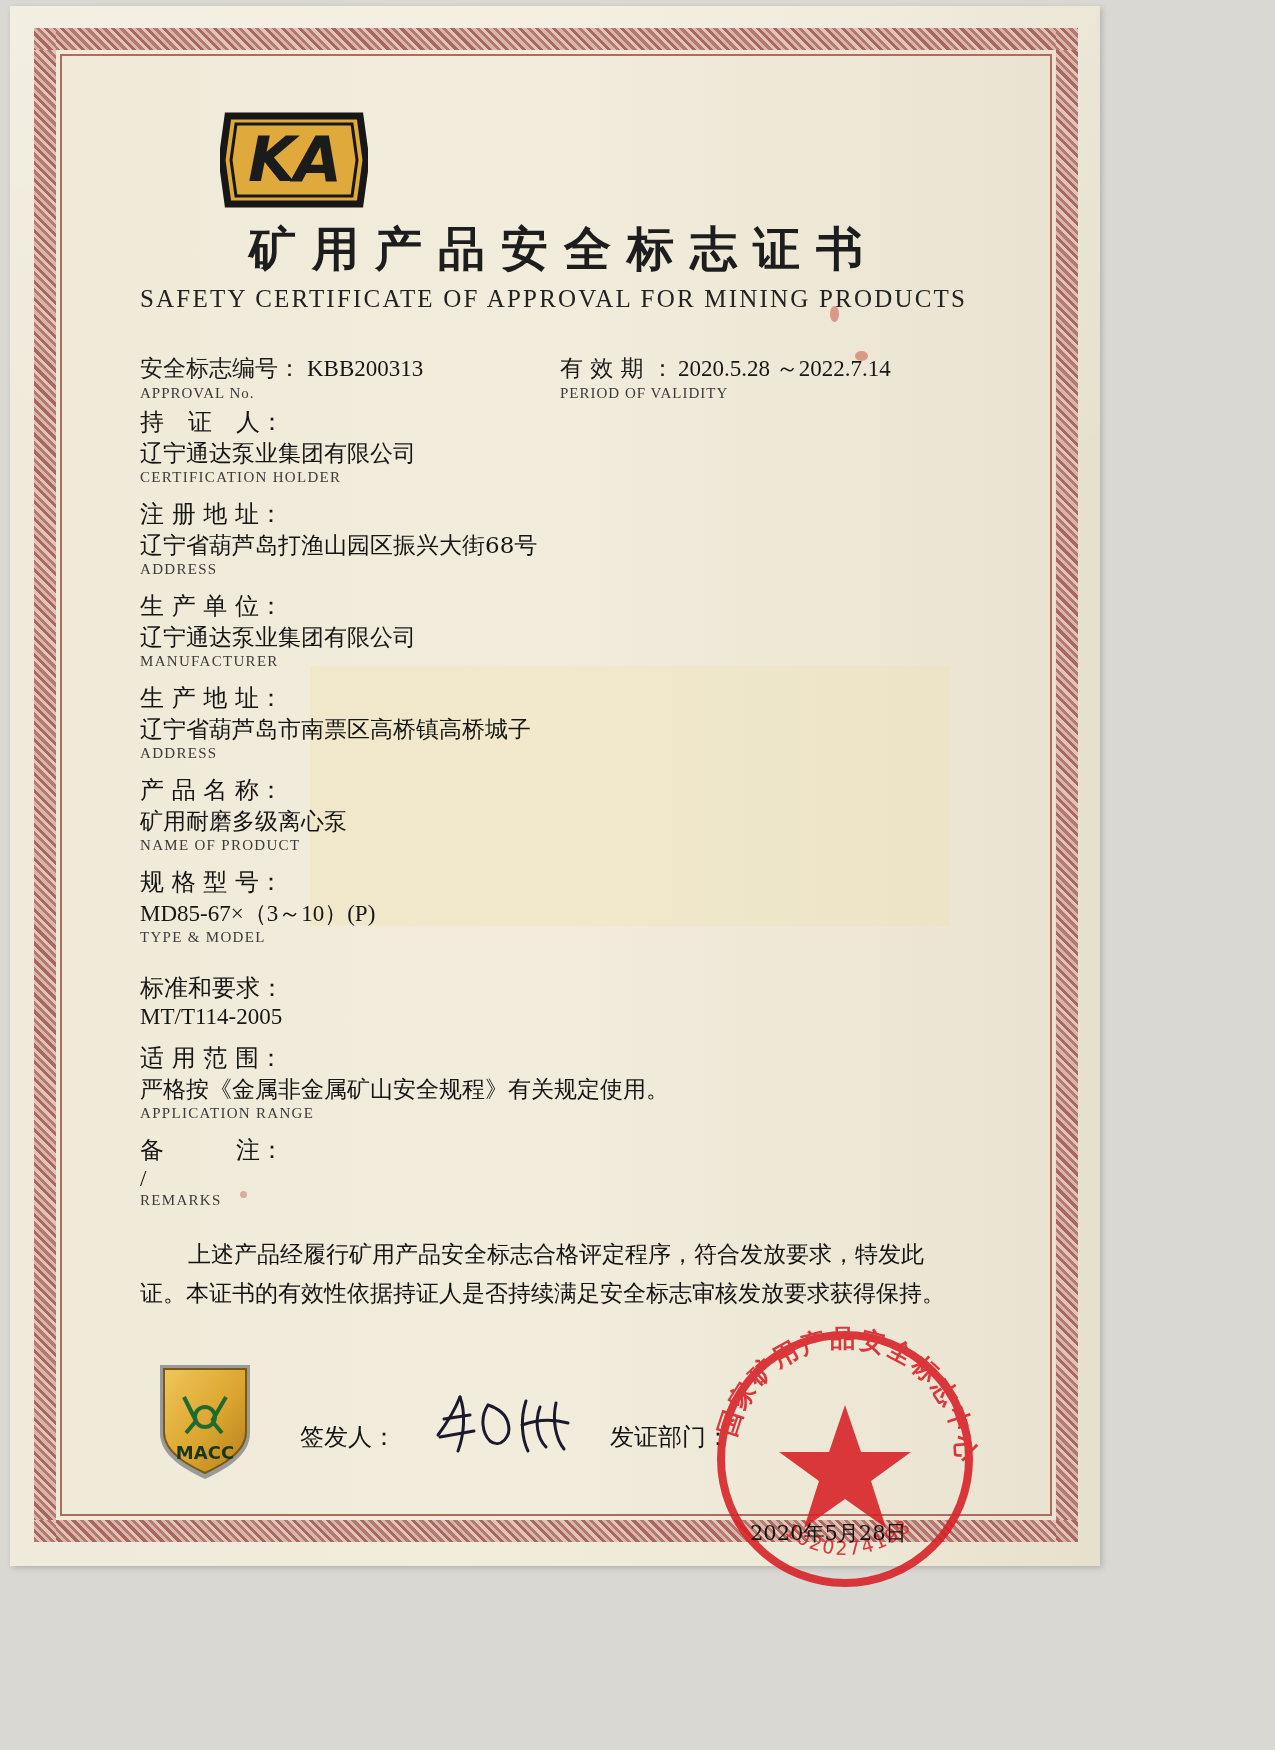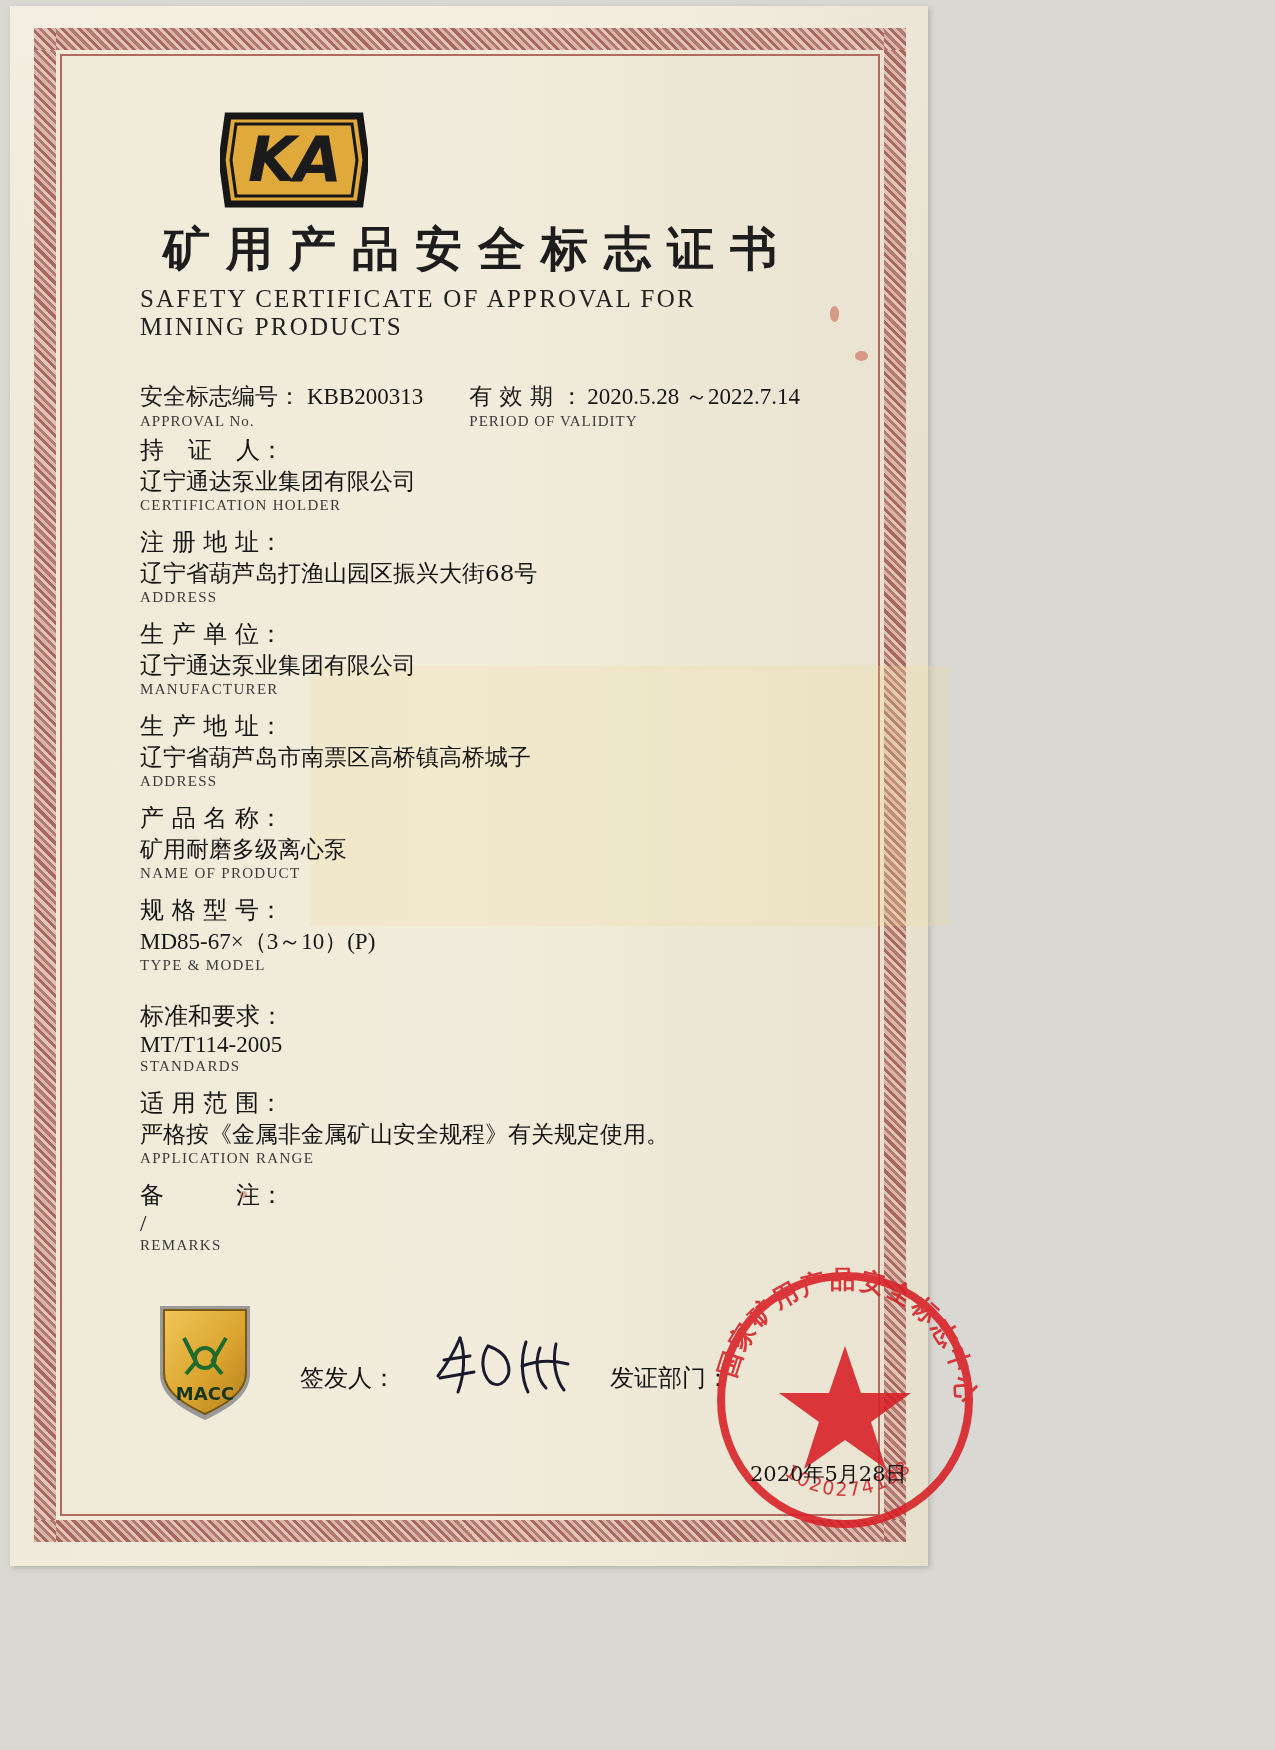--- a/index.html
+++ b/index.html
@@ -19,21 +19,21 @@
     width: 1275px;
     height: 1750px;
     background: #d9d8d2;
   }
 
   
   #paper {
     position: absolute;
     left: 10px;
     top: 6px;
-    width: 918px;
+    width: 1090px;
     height: 1560px;
     background:
       linear-gradient(180deg, rgba(255,255,255,0.20), rgba(255,255,255,0.0) 30%),
       linear-gradient(90deg, #efeada 0%, #f2ecda 40%, #eee8d6 75%, #e7e0cd 100%);
     box-shadow: 2px 2px 6px rgba(0,0,0,0.18);
   }
 
   
   #border-outer {
     position: absolute;
@@ -353,41 +353,44 @@
             <span class="val">MD85-67×（3～10）(P)</span>
           </div>
           <div class="label-en">TYPE &amp; MODEL</div>
         </div>
 
         <div class="field">
           <div class="line1">
             <span class="label-cn">标准和要求：</span>
             <span class="val">MT/T114-2005</span>
           </div>
-          <div class="label-en">STANDARDS</div>
         </div>
 
         <div class="field">
           <div class="line1">
             <span class="label-cn">适 用 范 围：</span>
             <span class="val-cn">严格按《金属非金属矿山安全规程》有关规定使用。</span>
           </div>
           <div class="label-en">APPLICATION RANGE</div>
         </div>
 
         <div class="field">
           <div class="line1">
             <span class="label-cn">备　　　注：</span>
             <span class="val">/</span>
           </div>
           <div class="label-en">REMARKS</div>
         </div>
 
       </div>
 
+      <div id="statement">
+        <p class="indent">上述产品经履行矿用产品安全标志合格评定程序，符合发放要求，特发此</p>
+        <p>证。本证书的有效性依据持证人是否持续满足安全标志审核发放要求获得保持。</p>
+      </div>
 
       <div id="footer">
 
         <svg id="macc-badge" viewBox="0 0 110 126">
           <defs>
             <linearGradient id="gshield" x1="0" y1="0" x2="1" y2="1">
               <stop offset="0%" stop-color="#f0c65a"></stop>
               <stop offset="55%" stop-color="#dba52f"></stop>
               <stop offset="100%" stop-color="#b5801c"></stop>
             </linearGradient>

